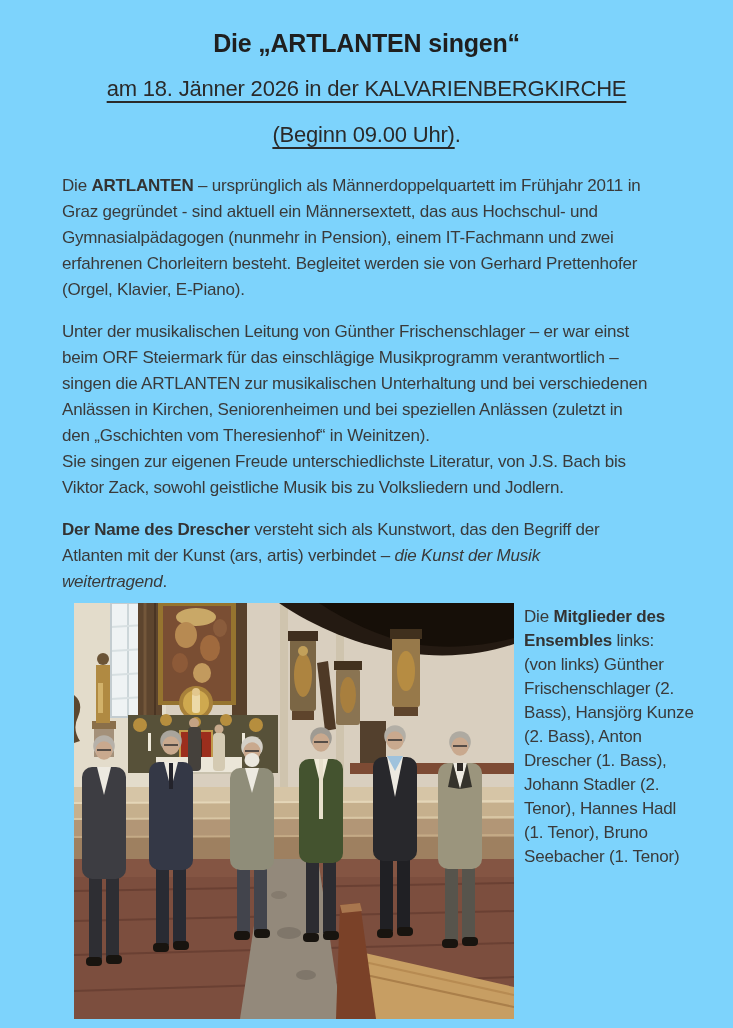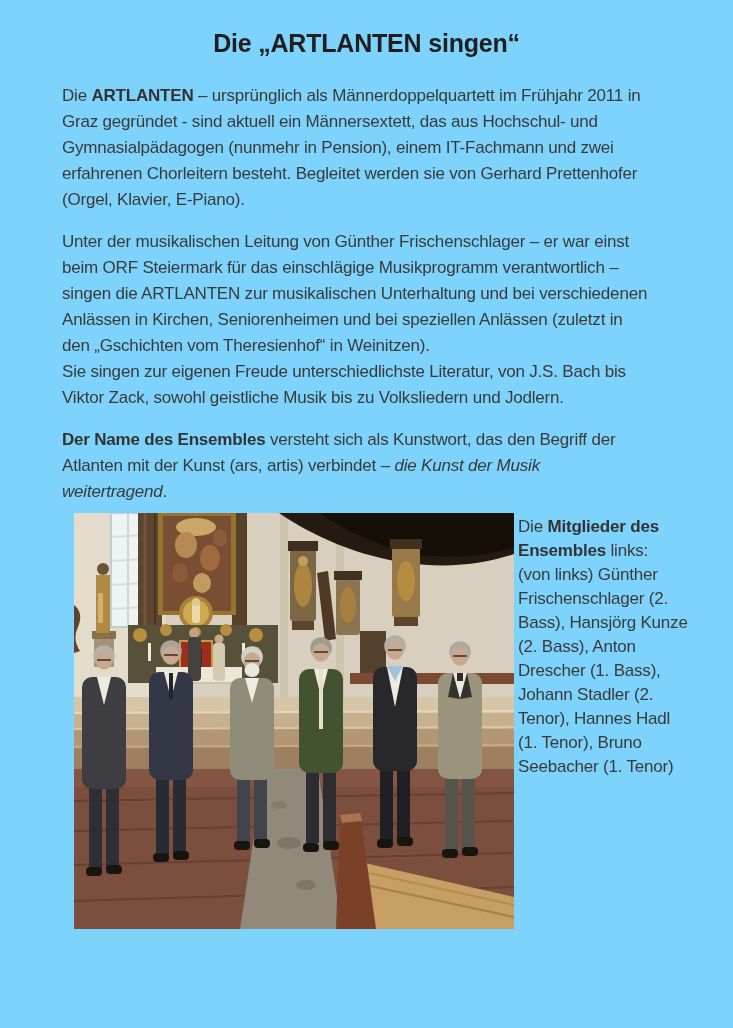--- a/index.html
+++ b/index.html
@@ -28,54 +28,56 @@
     text-underline-offset:5px;
   }
   .content{margin-left:62px;width:645px;}
   .para{
     font-size:17px;line-height:26px;letter-spacing:-0.2px;
     white-space:pre-line;
     margin:16px 0 8px 0;
   }
   .b{font-weight:bold;color:#333333;}
   .i{font-style:italic;}
-  .photo-row{display:flex;gap:4px;margin-top:6px;padding-left:12px;}
+  .photo-row{display:flex;gap:10px;margin-top:6px;padding-left:12px;}
   .photo-frame{width:440px;height:416px;flex:0 0 auto;line-height:0;}
   .members{
     width:210px;flex:0 0 auto;
     font-size:17px;line-height:24px;letter-spacing:-0.2px;
     white-space:pre-line;padding-top:2px;
   }
 </style>
 </head>
 <body>
 
 <div class="page">
 
   <div class="doc-header">
     <div class="doc-title">Die „ARTLANTEN singen“</div>
+    <div class="doc-subtitle"><span class="u">am 18. Jänner 2026 in der KALVARIENBERGKIRCHE</span></div>
+    <div class="doc-subtitle"><span class="u">(Beginn 09.00 Uhr)</span><span>.</span></div>
   </div>
 
   <div class="content">
 
     <p class="para"><span>Die </span><span class="b">ARTLANTEN</span><span> – ursprünglich als Männerdoppelquartett im Frühjahr 2011 in
 Graz gegründet - sind aktuell ein Männersextett, das aus Hochschul- und
 Gymnasialpädagogen (nunmehr in Pension), einem IT-Fachmann und zwei
 erfahrenen Chorleitern besteht. Begleitet werden sie von Gerhard Prettenhofer
 (Orgel, Klavier, E-Piano).</span></p>
 
     <p class="para">Unter der musikalischen Leitung von Günther Frischenschlager – er war einst
 beim ORF Steiermark für das einschlägige Musikprogramm verantwortlich –
 singen die ARTLANTEN zur musikalischen Unterhaltung und bei verschiedenen
 Anlässen in Kirchen, Seniorenheimen und bei speziellen Anlässen (zuletzt in
 den „Gschichten vom Theresienhof“ in Weinitzen).
 Sie singen zur eigenen Freude unterschiedlichste Literatur, von J.S. Bach bis
 Viktor Zack, sowohl geistliche Musik bis zu Volksliedern und Jodlern.</p>
 
-    <p class="para"><span class="b">Der Name des Ensembles</span><span> versteht sich als Kunstwort, das den Begriff der
+    <p class="para"><span class="b">Der Name des Drescher</span><span> versteht sich als Kunstwort, das den Begriff der
 Atlanten mit der Kunst (ars, artis) verbindet – </span><span class="i">die Kunst der Musik
 weitertragend</span><span>.</span></p>
 
     <div class="photo-row">
 
       <div class="photo-frame">
         <svg width="440" height="416" viewBox="0 0 440 416" xmlns="http://www.w3.org/2000/svg">
 
           <rect x="0" y="0" width="440" height="416" fill="#d9cfbf"></rect>
           <rect x="0" y="0" width="92" height="270" fill="#e3dccb"></rect>

